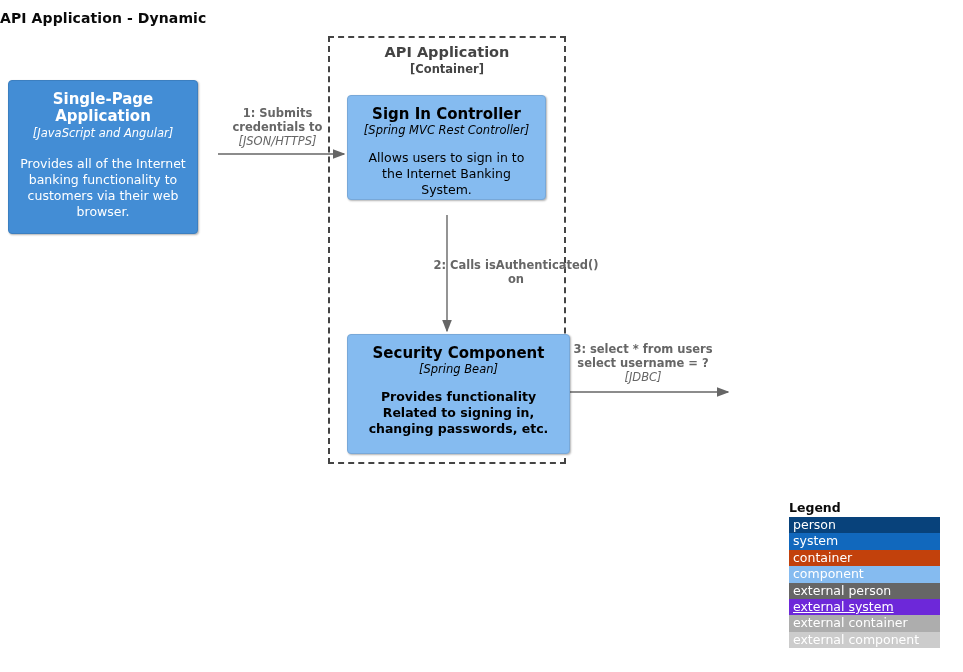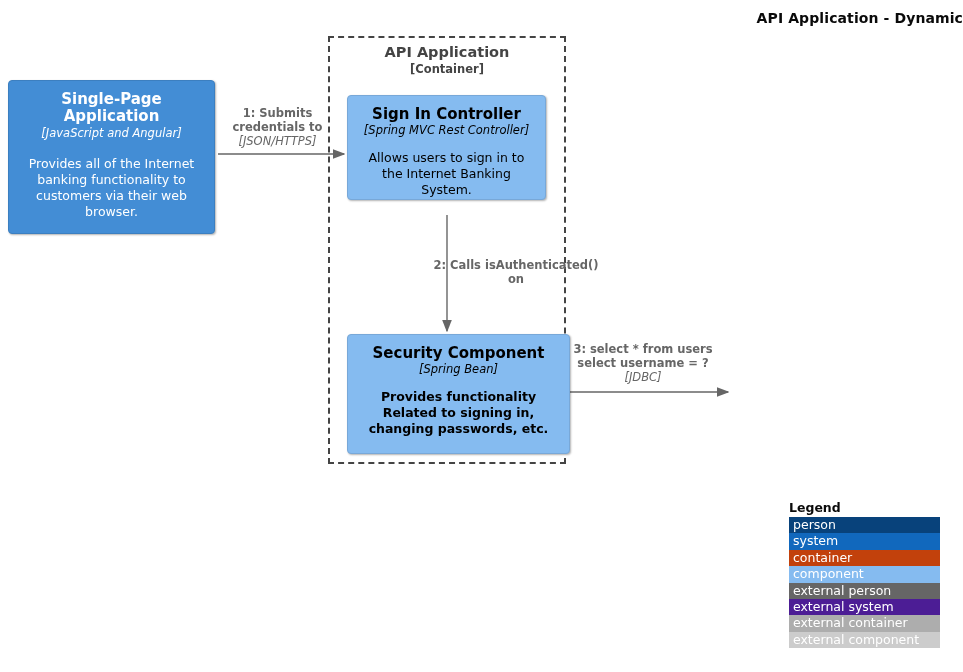--- a/index.html
+++ b/index.html
@@ -21,21 +21,21 @@
     width: 963px;
     height: 672px;
   }
 
   
   .diagram-title {
     position: absolute;
     left: 0;
     top: 10px;
     width: 963px;
-    text-align: right;
+    text-align: left;
     font-size: 14px;
     font-weight: bold;
     color: #0a0a0a;
     letter-spacing: 0.1px;
   }
 
   
   .boundary {
     position: absolute;
     left: 328px;
@@ -109,21 +109,21 @@
   }
   
   .node.kind-component {
     background: #85BBF0;
     border: 1px solid #78A8D8;
     color: #000000;
   }
 
   
   #node-spa {
-    left: 8px;  top: 80px;  width: 207px; height: 154px;
+    left: 8px;  top: 80px;  width: 190px; height: 154px;
   }
   #node-spa .n-desc { margin-top: 15px; }
 
   #node-signin {
     left: 347px; top: 95px; width: 199px; height: 105px;
   }
   #node-signin .n-desc { margin-top: 12px; }
 
   #node-security {
     left: 347px; top: 334px; width: 223px; height: 120px; text-align: center;
@@ -304,18 +304,18 @@
   </div>
 
 
   <div class="legend">
     <span class="legend-title">Legend</span>
     <div class="legend-row" style="background: rgb(8, 66, 123); color: rgb(255, 255, 255);">person</div>
     <div class="legend-row" style="background: rgb(17, 104, 189); color: rgb(255, 255, 255);">system</div>
     <div class="legend-row" style="background: #c2410c; color: rgb(255, 255, 255);">container</div>
     <div class="legend-row" style="background: rgb(133, 187, 240); color: rgb(255, 255, 255);">component</div>
     <div class="legend-row" style="background: rgb(102, 102, 102); color: rgb(255, 255, 255);">external person</div>
-    <div class="legend-row" style="background: #4c1d95; color: rgb(255, 255, 255);">external system</div>
+    <div class="legend-row" style="background: #6d28d9; color: rgb(255, 255, 255); text-decoration: underline;">external system</div>
     <div class="legend-row" style="background: rgb(173, 173, 173); color: rgb(255, 255, 255);">external container</div>
     <div class="legend-row" style="background: rgb(204, 204, 204); color: rgb(255, 255, 255);">external component</div>
   </div>
 
 </div>
 
 </body></html>

